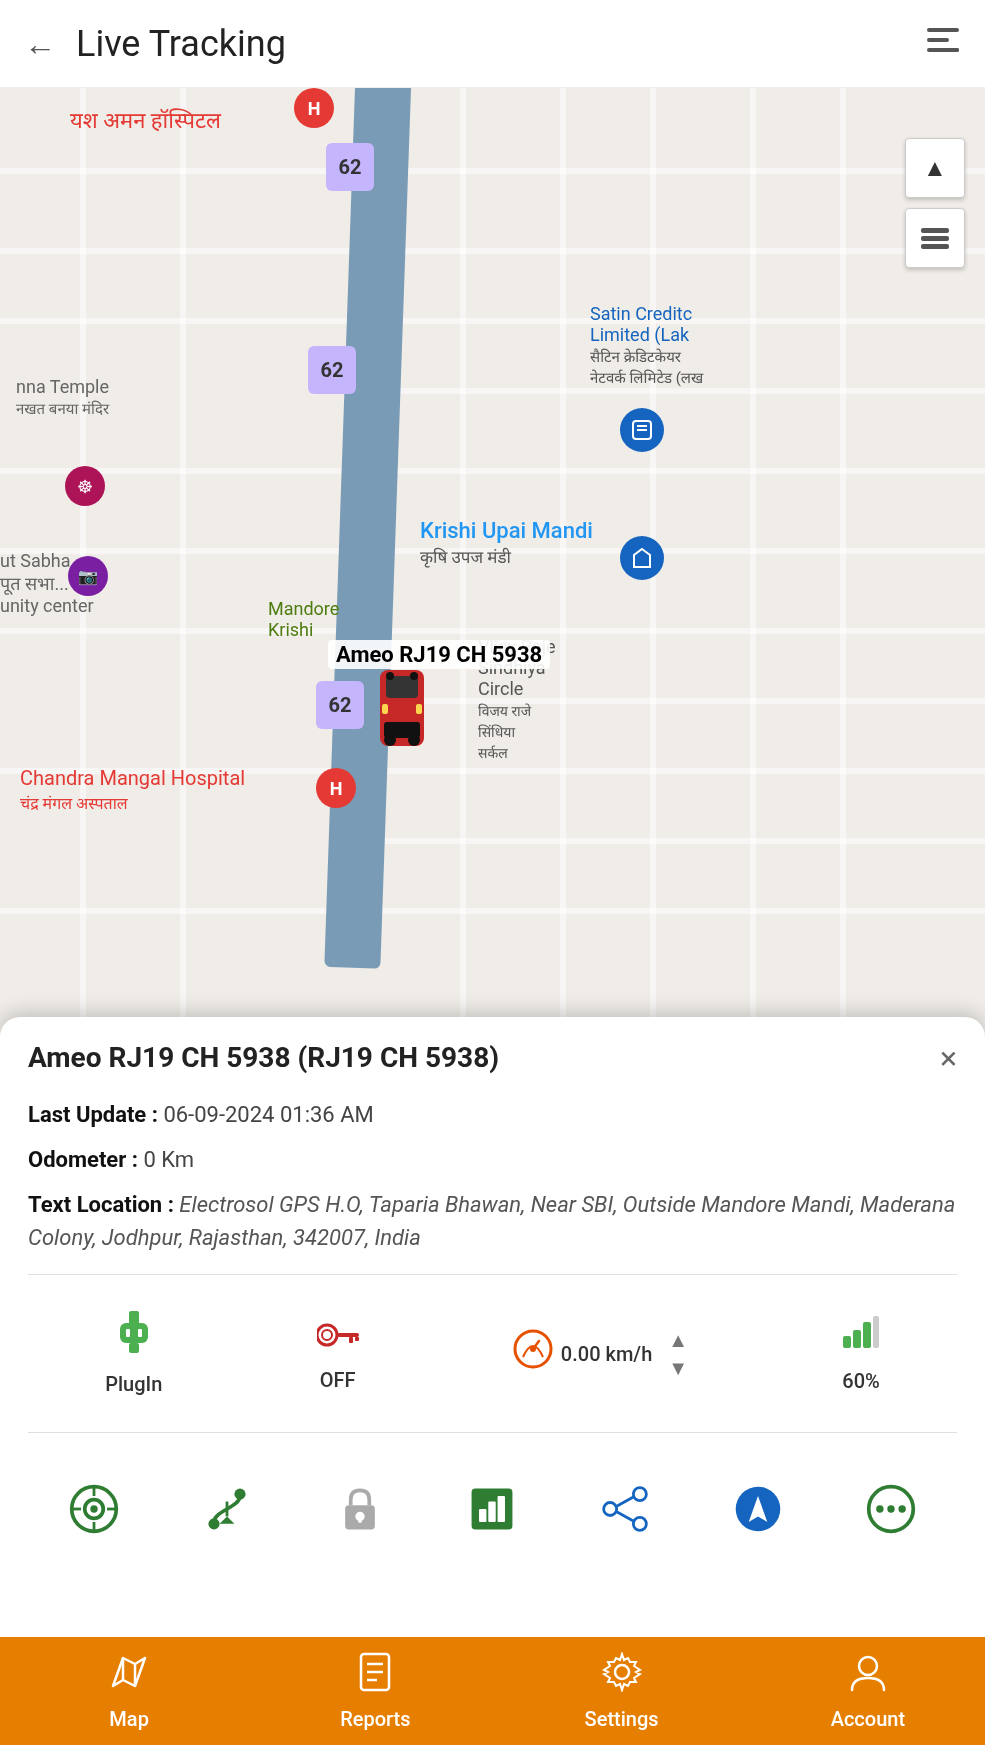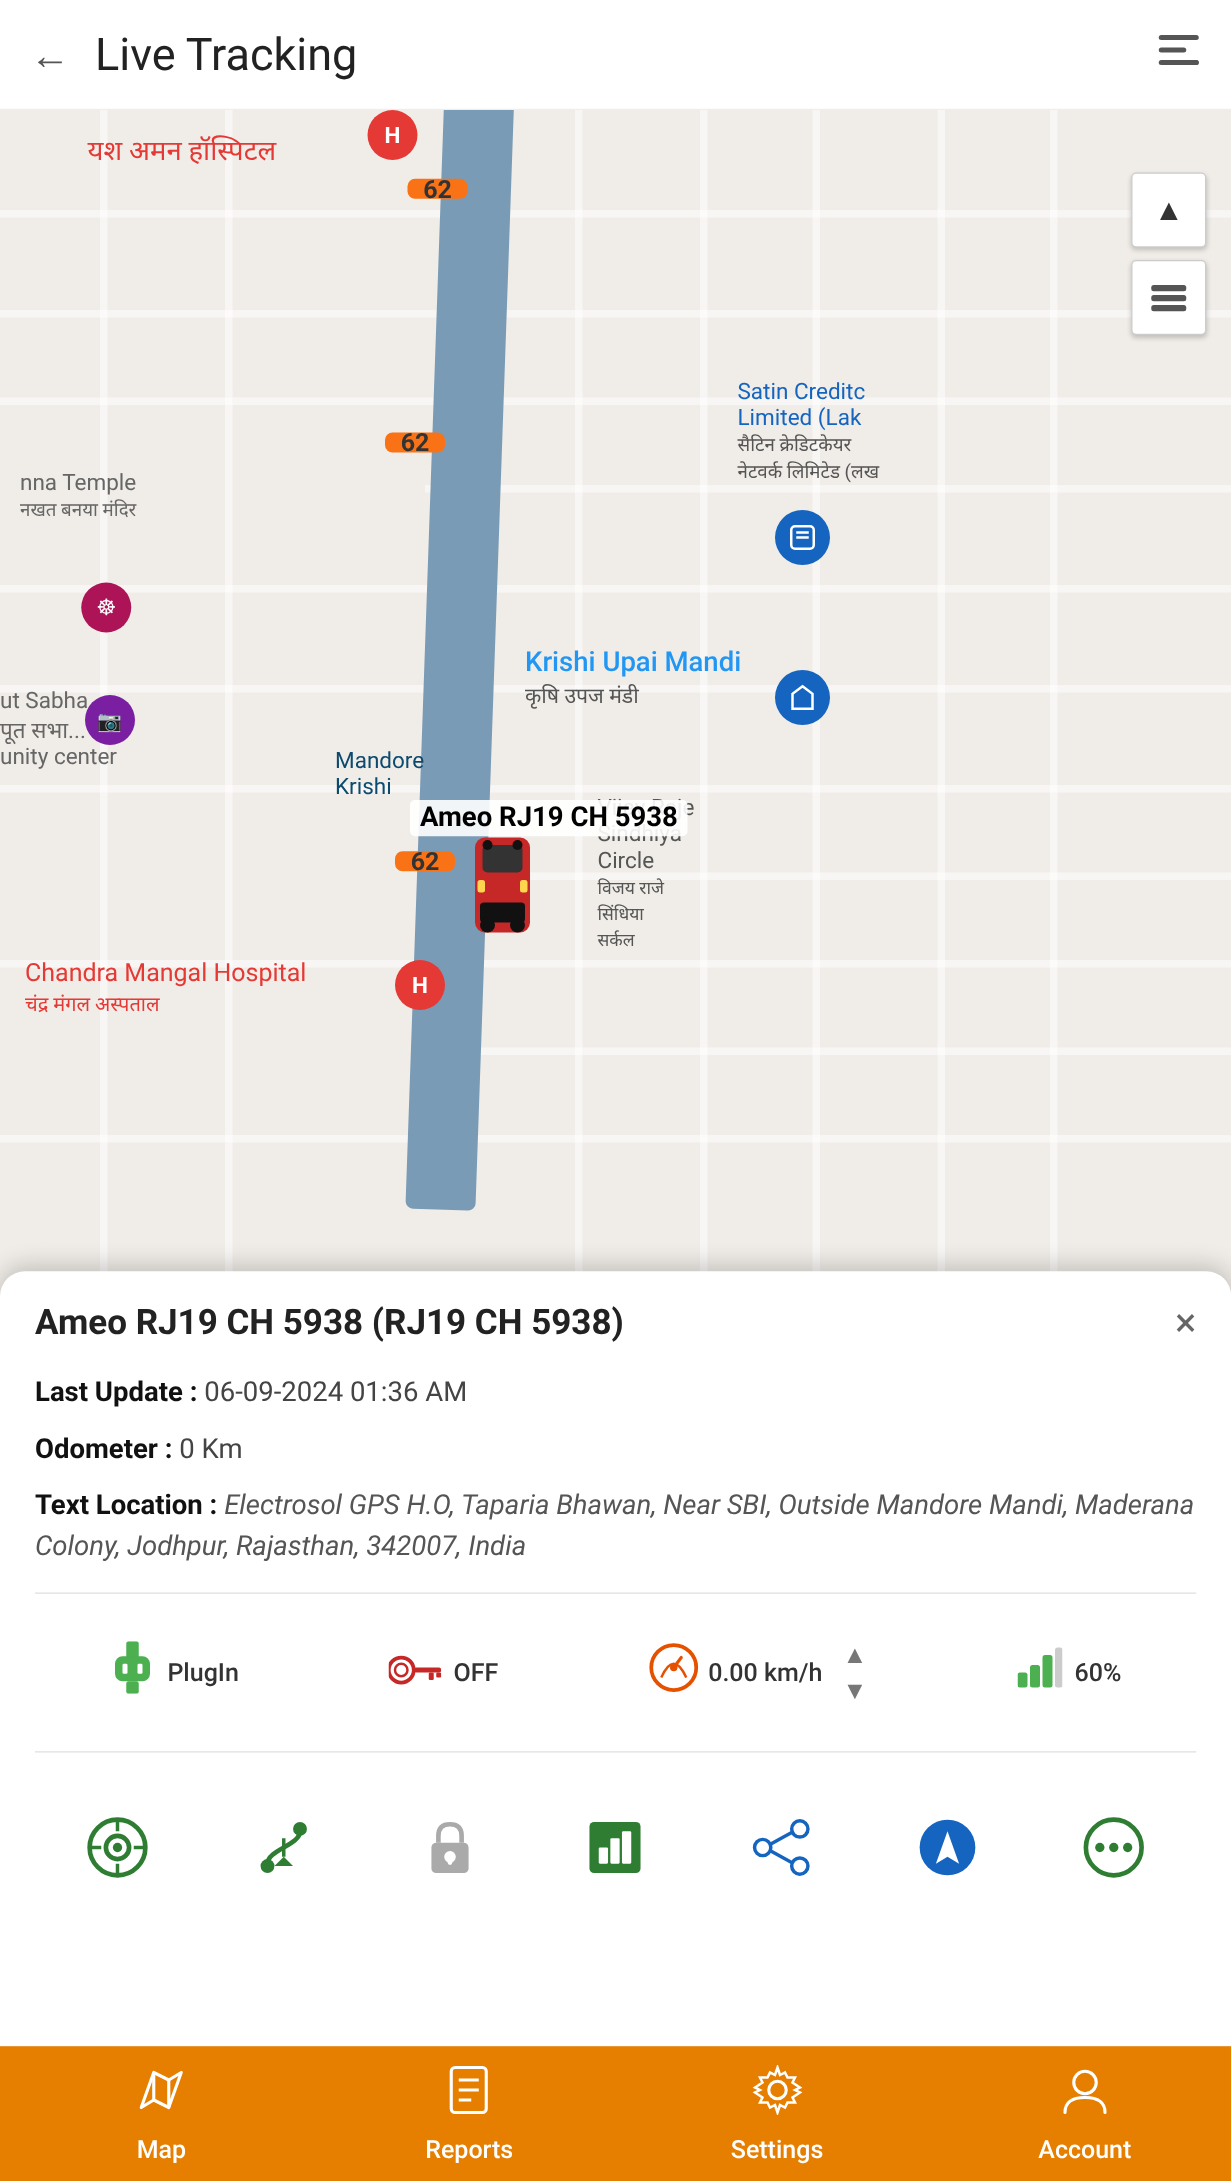--- a/index.html
+++ b/index.html
@@ -28,22 +28,22 @@
       background: #f0ede8;
     }
 
     
     .map-label { position: absolute; font-size: 20px; color: #555; }
     .map-label-blue { color: #2196F3; font-weight: 500; }
     .map-label-red { color: #e53935; font-size: 18px; }
 
     
     .road-badge {
-      position: absolute; background: #f97316; color: #333; font-size: 20px;
-      font-weight: bold; width: 48px; height: 16px; border-radius: 6px;
+      position: absolute; background: #c4b5fd; color: #333; font-size: 20px;
+      font-weight: bold; width: 48px; height: 48px; border-radius: 6px;
       display: flex; align-items: center; justify-content: center;
     }
 
     
     .map-marker-red {
       position: absolute; width: 40px; height: 40px; background: #e53935;
       border-radius: 50%; display: flex; align-items: center; justify-content: center;
       color: white; font-size: 18px; font-weight: bold;
     }
 
@@ -109,21 +109,21 @@
     .panel-divider {
       height: 1px; background: #e0e0e0; margin: 20px 0;
     }
 
     
     .status-row {
       display: flex; justify-content: space-around; align-items: center;
       padding: 16px 0;
     }
     .status-item {
-      display: flex; flex-direction: row; align-items: center; gap: 10px;
+      display: flex; flex-direction: column; align-items: center; gap: 10px;
     }
     .status-icon { font-size: 36px; }
     .status-label { font-size: 20px; color: #333; font-weight: 500; }
 
     
     .speed-arrows {
       display: flex; flex-direction: column; align-items: center; gap: 4px;
       margin-left: 8px;
     }
     .speed-arrow { font-size: 20px; color: #777; cursor: pointer; }
@@ -248,21 +248,21 @@
 
   <div class="poi-orange-circle" style="left:700px;top:1108px;">
     <span style="font-size:16px;">🍴</span>
   </div>
 
   <div class="map-label map-label-red" style="left:70px;top:16px;font-size:22px;">यश अमन हॉस्पिटल</div>
   <div class="map-label" style="left:590px;top:215px;font-size:18px;color:#1565c0;">Satin Creditc<br>Limited (Lak<br><span style="color:#555;font-size:15px;">सैटिन क्रेडिटकेयर<br>नेटवर्क लिमिटेड (लख</span></div>
   <div class="map-label" style="left:16px;top:288px;font-size:18px;color:#666;">nna Temple<br><span style="font-size:15px;">नखत बनया मंदिर</span></div>
   <div class="map-label map-label-blue" style="left:420px;top:430px;font-size:22px;">Krishi Upai Mandi<br><span style="font-size:17px;color:#555;">कृषि उपज मंडी</span></div>
   <div class="map-label" style="left:0px;top:462px;font-size:18px;color:#666;">ut Sabha<br>पूत सभा...<br>unity center</div>
-  <div class="map-label" style="left:268px;top:510px;font-size:18px;color:#0c4a6e;">Mandore<br>Krishi</div>
+  <div class="map-label" style="left:268px;top:510px;font-size:18px;color:#4d7c0f;">Mandore<br>Krishi</div>
   <div class="map-label" style="left:478px;top:548px;font-size:18px;color:#555;">Vijay Raje<br>Sindhiya<br>Circle<br><span style="font-size:14px;">विजय राजे<br>सिंधिया<br>सर्कल</span></div>
   <div class="map-label map-label-red" style="left:20px;top:678px;font-size:20px;">Chandra Mangal Hospital<br><span style="font-size:16px;">चंद्र मंगल अस्पताल</span></div>
   <div class="map-label" style="left:0px;top:1010px;font-size:18px;color:#666;">Madina M<br>मदिना</div>
   <div class="map-label map-label-blue" style="left:0px;top:1085px;font-size:18px;">NIKHA<br>OOD &amp; PL<br>प्लास्टवुड &amp; प्</div>
   <div class="map-label" style="left:690px;top:1038px;font-size:17px;color:#e65100;">Restaura<br>rs, Bhadv<br><span style="font-size:14px;color:#555;">बिक्र<br>और बेकरी</span></div>
 
   <div class="vehicle-map-label" style="left:328px;top:552px;">Ameo RJ19 CH 5938</div>
 
   <div class="car-on-map" style="left:376px;top:580px;">
     <svg width="52" height="80" viewBox="0 0 52 80">

